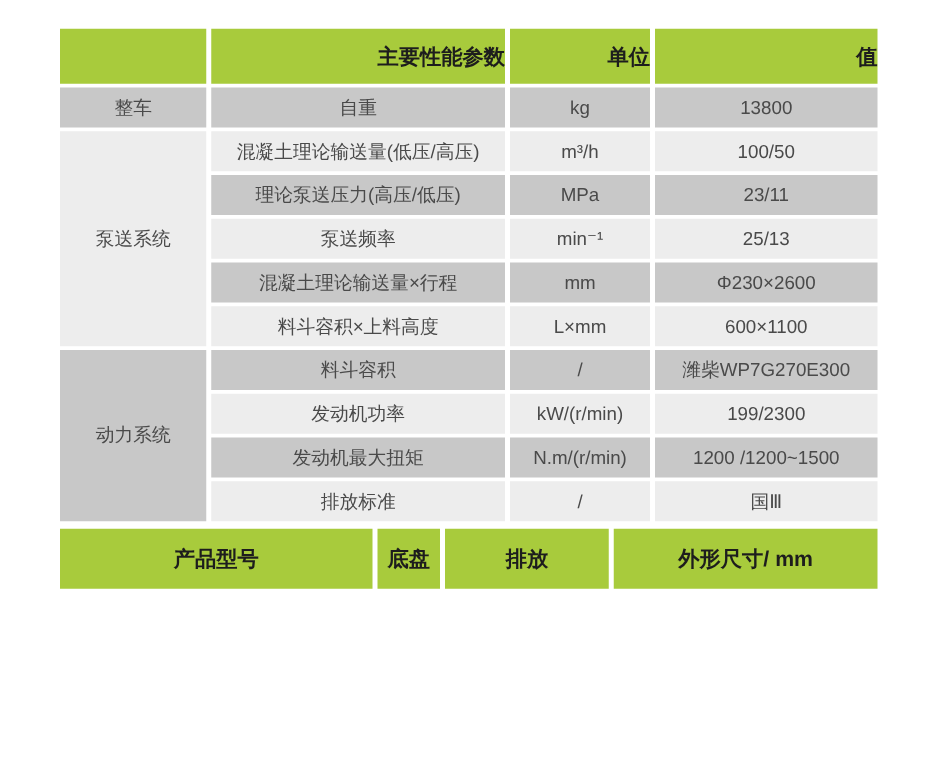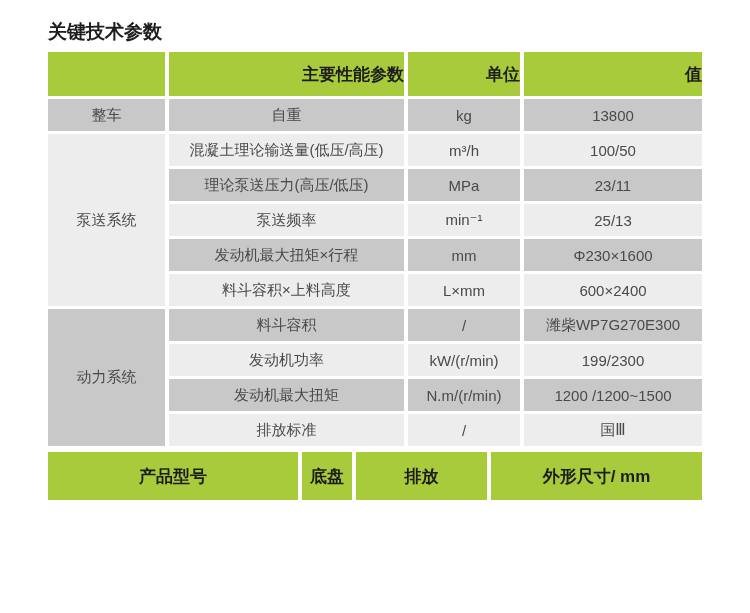--- a/index.html
+++ b/index.html
@@ -49,21 +49,20 @@
   }
   .dark  { background: #c8c8c8; }
   .light { background: #ededed; }
   .model { margin-top: 0px; }
 </style>
 </head>
 <body>
 
 <div class="page">
 
-  <h1 class="title">关键技术参数</h1>
 
   <table class="spec">
     <colgroup>
       <col style="width:117px">
         <col style="width:235px">
         <col style="width:112px">
         <col style="width:178px">
     </colgroup>
     <thead>
       <tr>
@@ -90,28 +89,28 @@
         <td class="dark">理论泵送压力(高压/低压)</td>
         <td class="dark">MPa</td>
         <td class="dark">23/11</td>
       </tr>
       <tr>
         <td class="light">泵送频率</td>
         <td class="light">min⁻¹</td>
         <td class="light">25/13</td>
       </tr>
       <tr>
-        <td class="dark">发动机最大扭矩×行程</td>
+        <td class="dark">混凝土理论输送量×行程</td>
         <td class="dark">mm</td>
-        <td class="dark">Φ230×1600</td>
+        <td class="dark">Φ230×2600</td>
       </tr>
       <tr>
         <td class="light">料斗容积×上料高度</td>
         <td class="light">L×mm</td>
-        <td class="light">600×2400</td>
+        <td class="light">600×1100</td>
       </tr>
       <tr>
         <td class="cat dark" rowspan="4">动力系统</td>
         <td class="dark">料斗容积</td>
         <td class="dark">/</td>
         <td class="dark">潍柴WP7G270E300</td>
       </tr>
       <tr>
         <td class="light">发动机功率</td>
         <td class="light">kW/(r/min)</td>

